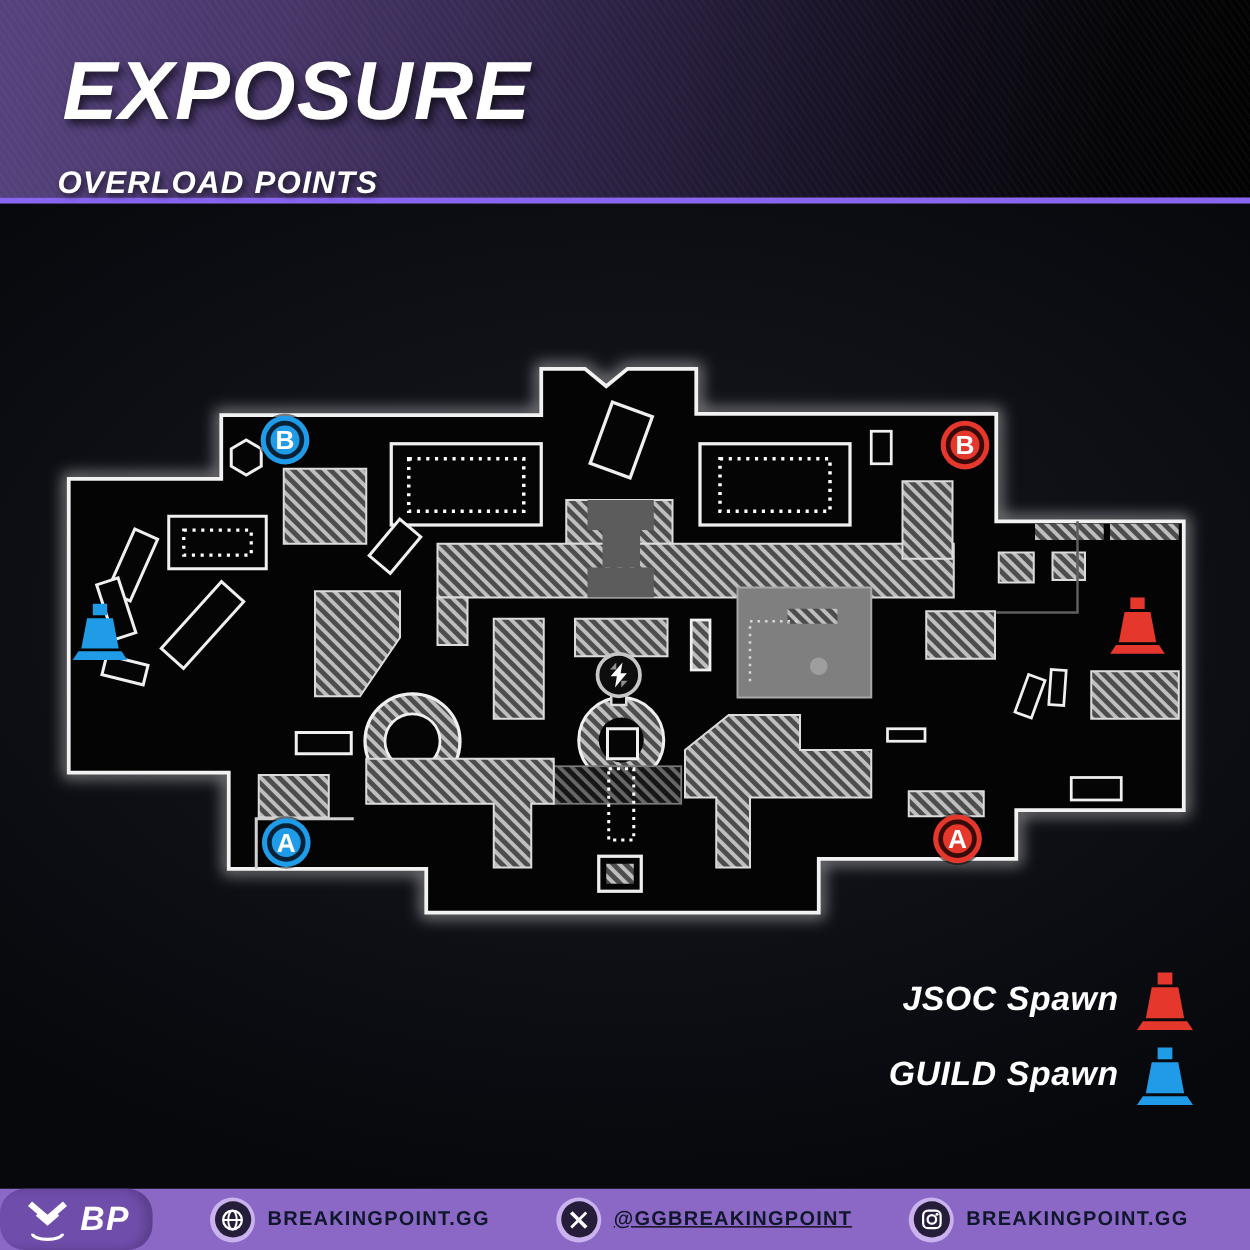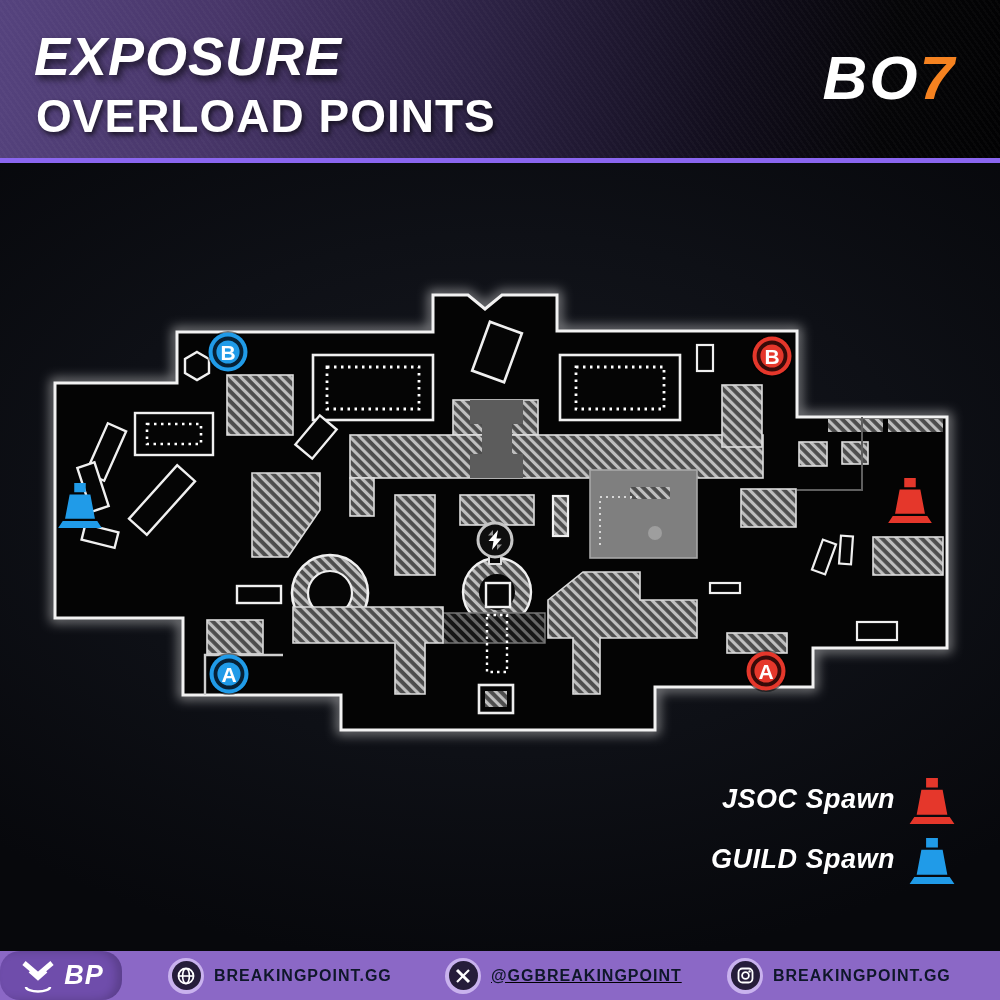--- a/index.html
+++ b/index.html
@@ -16,25 +16,25 @@
     position:absolute;top:0;left:0;width:1000px;height:158px;
     background:linear-gradient(100deg,#55437e 0%,#483669 22%,#2c2244 48%,#120e1d 72%,#050507 88%,#020203 100%);
     border-bottom:5px solid #8a66f0;
   }
   header .texture{
     position:absolute;inset:0;pointer-events:none;
     background:repeating-linear-gradient(55deg,rgba(255,255,255,0.025) 0 2px,transparent 2px 5px);
   }
   .titles{position:absolute;left:34px;top:18px;}
   h1.map-title{
-    margin:0;color:#ffffff;font-size:54px;line-height:76px;font-weight:900;font-style:italic;
+    margin:16px;color:#ffffff;font-size:66px;line-height:76px;font-weight:900;font-style:italic;
     letter-spacing:1px;text-shadow:3px 4px 7px rgba(0,0,0,0.65);
   }
   h2.map-subtitle{
-    margin:2px;color:#ffffff;font-size:46px;line-height:40px;font-weight:900;
+    margin:12px;color:#ffffff;font-size:25px;line-height:40px;font-weight:900;font-style:italic;
     letter-spacing:1px;text-shadow:2px 3px 5px rgba(0,0,0,0.65);
   }
   .brand{
     position:absolute;right:44px;top:42px;
     font-size:62px;font-weight:900;font-style:italic;letter-spacing:2px;
     color:#ffffff;
   }
   .brand .brand-accent{color:#f58220;}
 
   
@@ -75,21 +75,20 @@
 <body>
 
 <div class="page">
 
   <header>
     <div class="texture"></div>
     <div class="titles">
       <h1 class="map-title">EXPOSURE</h1>
       <h2 class="map-subtitle">OVERLOAD POINTS</h2>
     </div>
-    <div class="brand"><span>BO</span><span class="brand-accent">7</span></div>
   </header>
 
   <main>
     <svg class="map" width="1000" height="788" viewBox="0 163 1000 788" xmlns="http://www.w3.org/2000/svg">
       <defs>
         <pattern id="hatch" width="7" height="7" patternUnits="userSpaceOnUse" patternTransform="rotate(-45)">
           <rect width="7" height="7" fill="#4d4d4d"></rect>
           <rect width="3.1" height="7" fill="#bfbfbf"></rect>
         </pattern>
         <pattern id="hatchDark" width="7" height="7" patternUnits="userSpaceOnUse" patternTransform="rotate(-45)">

